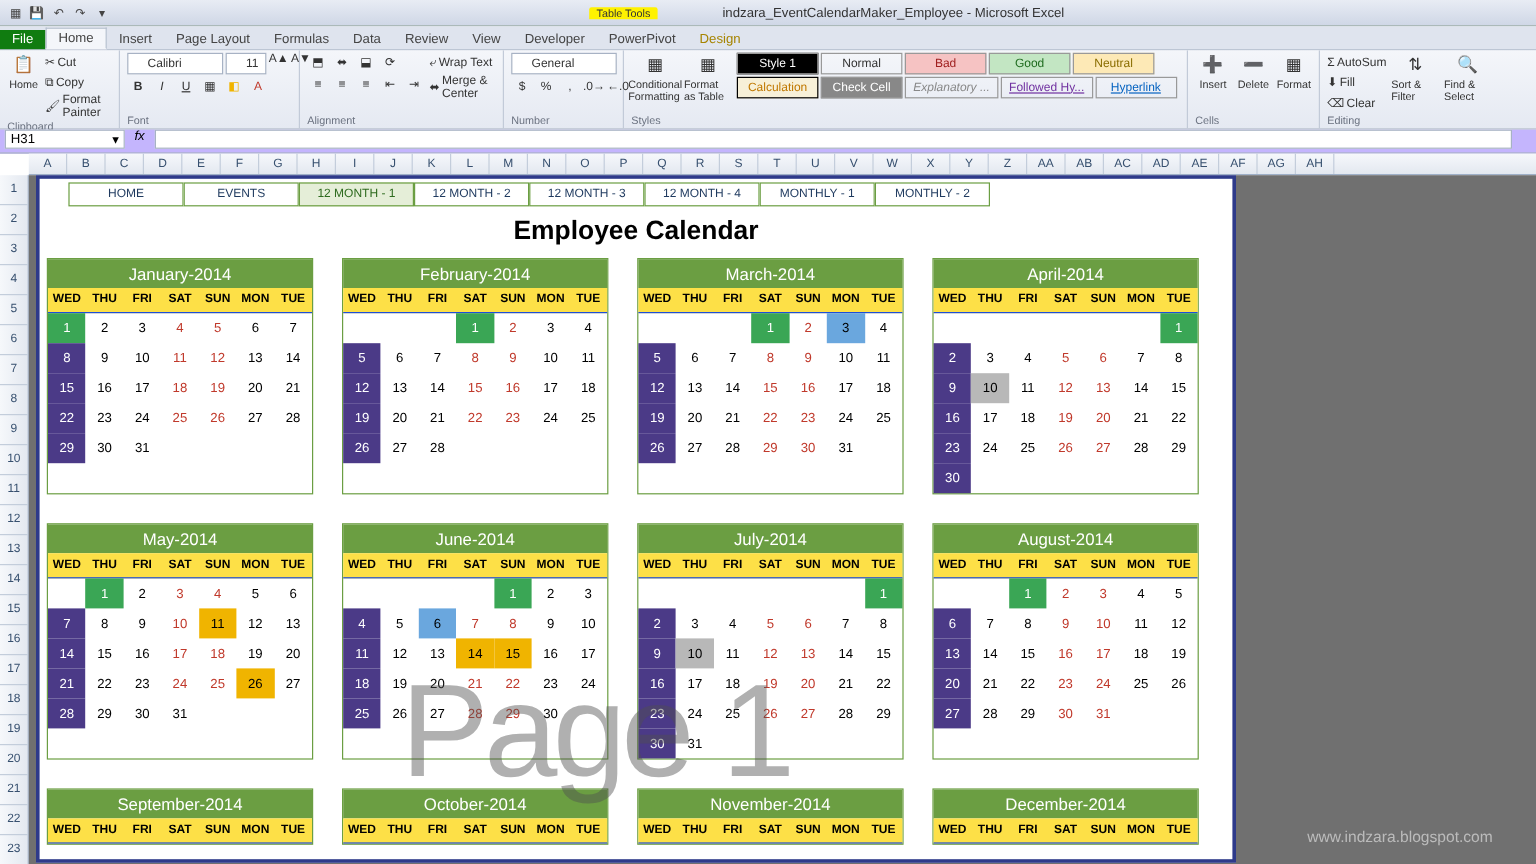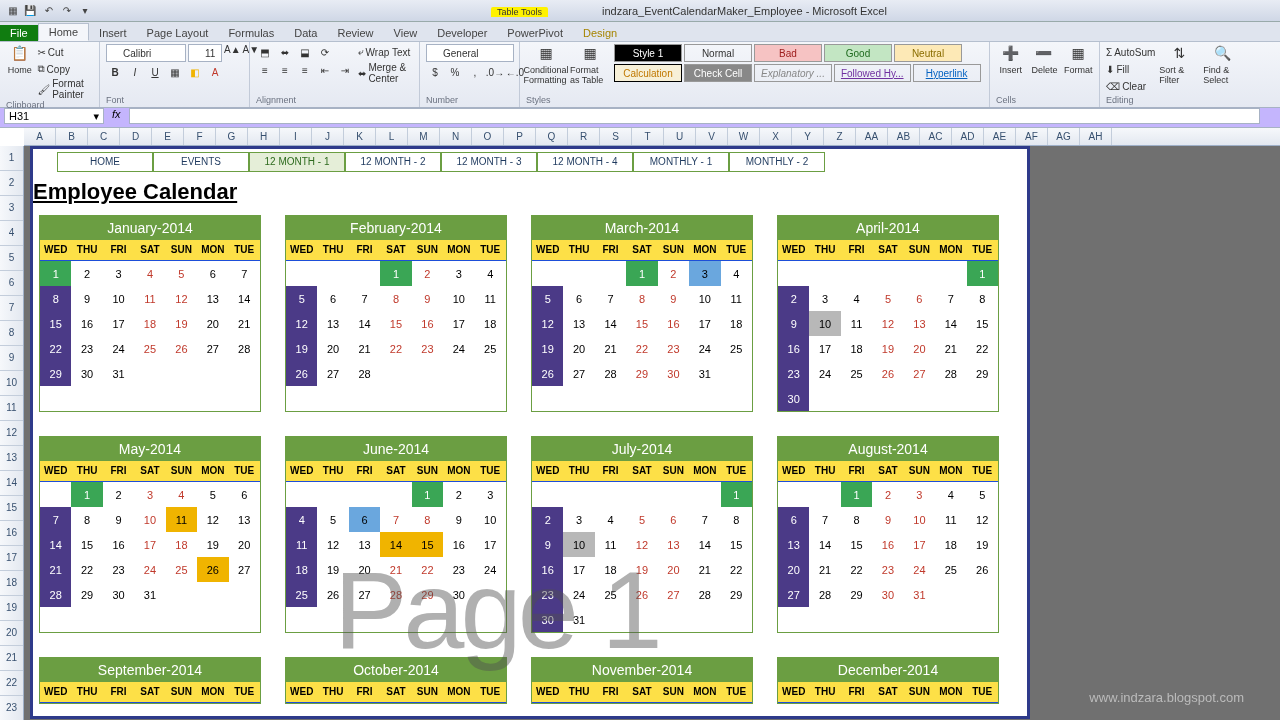--- a/index.html
+++ b/index.html
@@ -33,21 +33,21 @@
 .colheads{height:18px;display:flex;background:linear-gradient(#f6f8fb,#e3e8f0);border-bottom:1px solid #9fb0c8;margin-left:24px}
 .colheads span{border-right:1px solid #c3cddb;text-align:center;font-size:10px;line-height:18px;color:#37506f;width:32px}
 .sheet{display:flex;height:575px}
 .rowheads{width:24px;background:linear-gradient(90deg,#f6f8fb,#e3e8f0);border-right:1px solid #9fb0c8}
 .rowheads div{height:25px;border-bottom:1px solid #c3cddb;text-align:center;font-size:10px;line-height:24px;color:#37506f}
 .canvas{flex:1;position:relative;background:#707070}
 .page{position:absolute;left:6px;top:0;width:1000px;background:#fff;border:3px solid #2e3a8a}
 .navtabs{display:flex;height:22px;align-items:center;gap:0;margin:2px 0 0 24px}
 .navtabs .nt{min-width:96px;text-align:center;border:1px solid #6b9e42;font-size:10px;line-height:18px;color:#1f3a5f;background:#fff}
 .navtabs .nt.active{background:#e5eed8;color:#2e6b1f}
-.calTitle{text-align:left;font-size:22px;font-weight:600;text-decoration:underline;margin:6px 0 10px}
+.calTitle{text-align:center;font-size:22px;font-weight:600;margin:6px 0 10px}
 .months{display:flex;flex-wrap:wrap;gap:24px;padding:0 6px 12px 6px}
 .month{width:222px;border:1px solid #6b9e42}
 .month .mhead{background:#6b9e42;color:#fff;text-align:center;font-size:14px;font-weight:500;height:24px;line-height:24px}
 .month .dhead{display:flex;background:#fde047;border-bottom:1px solid #1d4ed8}
 .month .dhead span{flex:1;text-align:center;font-size:10px;font-weight:600;line-height:20px}
 .month .grid{display:flex;flex-wrap:wrap}
 .month .cell{width:14.285%;height:25px;display:flex;align-items:center;justify-content:center;font-size:11px}
 .cell.we{color:#c0392b}
 .cell.wk{background:#4b3a87;color:#fff}
 .cell.grn{background:#3aa655;color:#fff}

